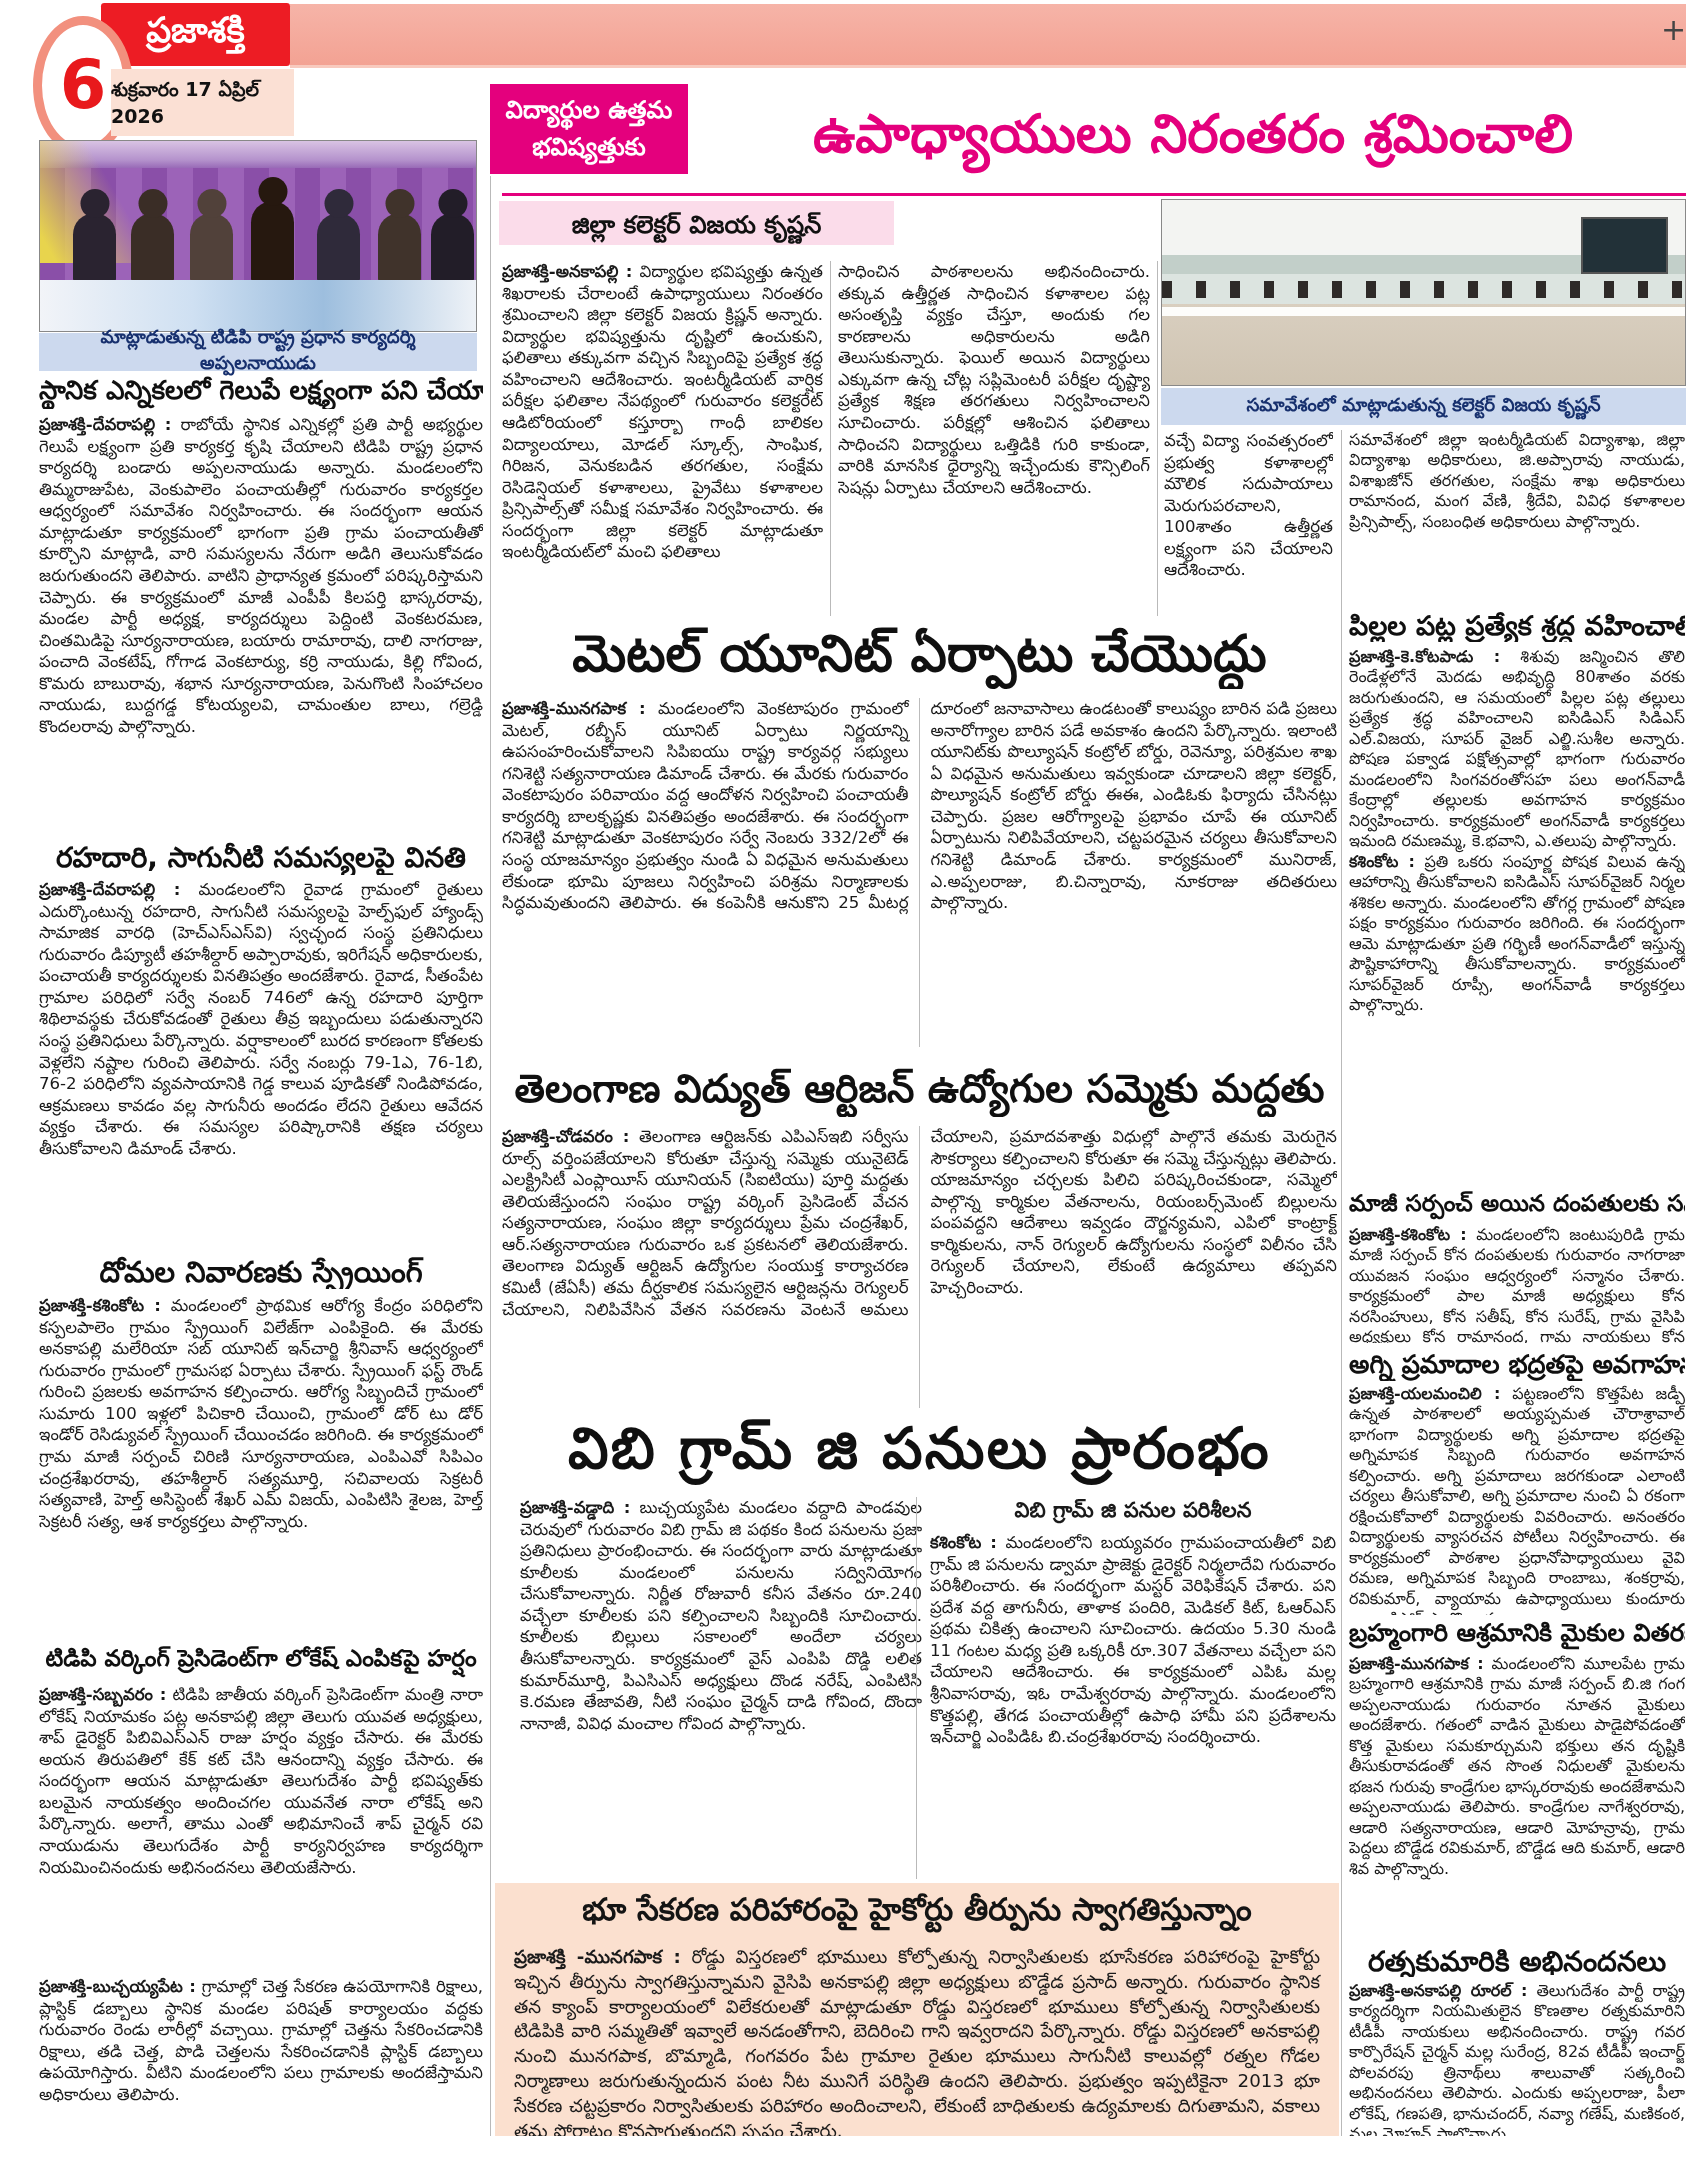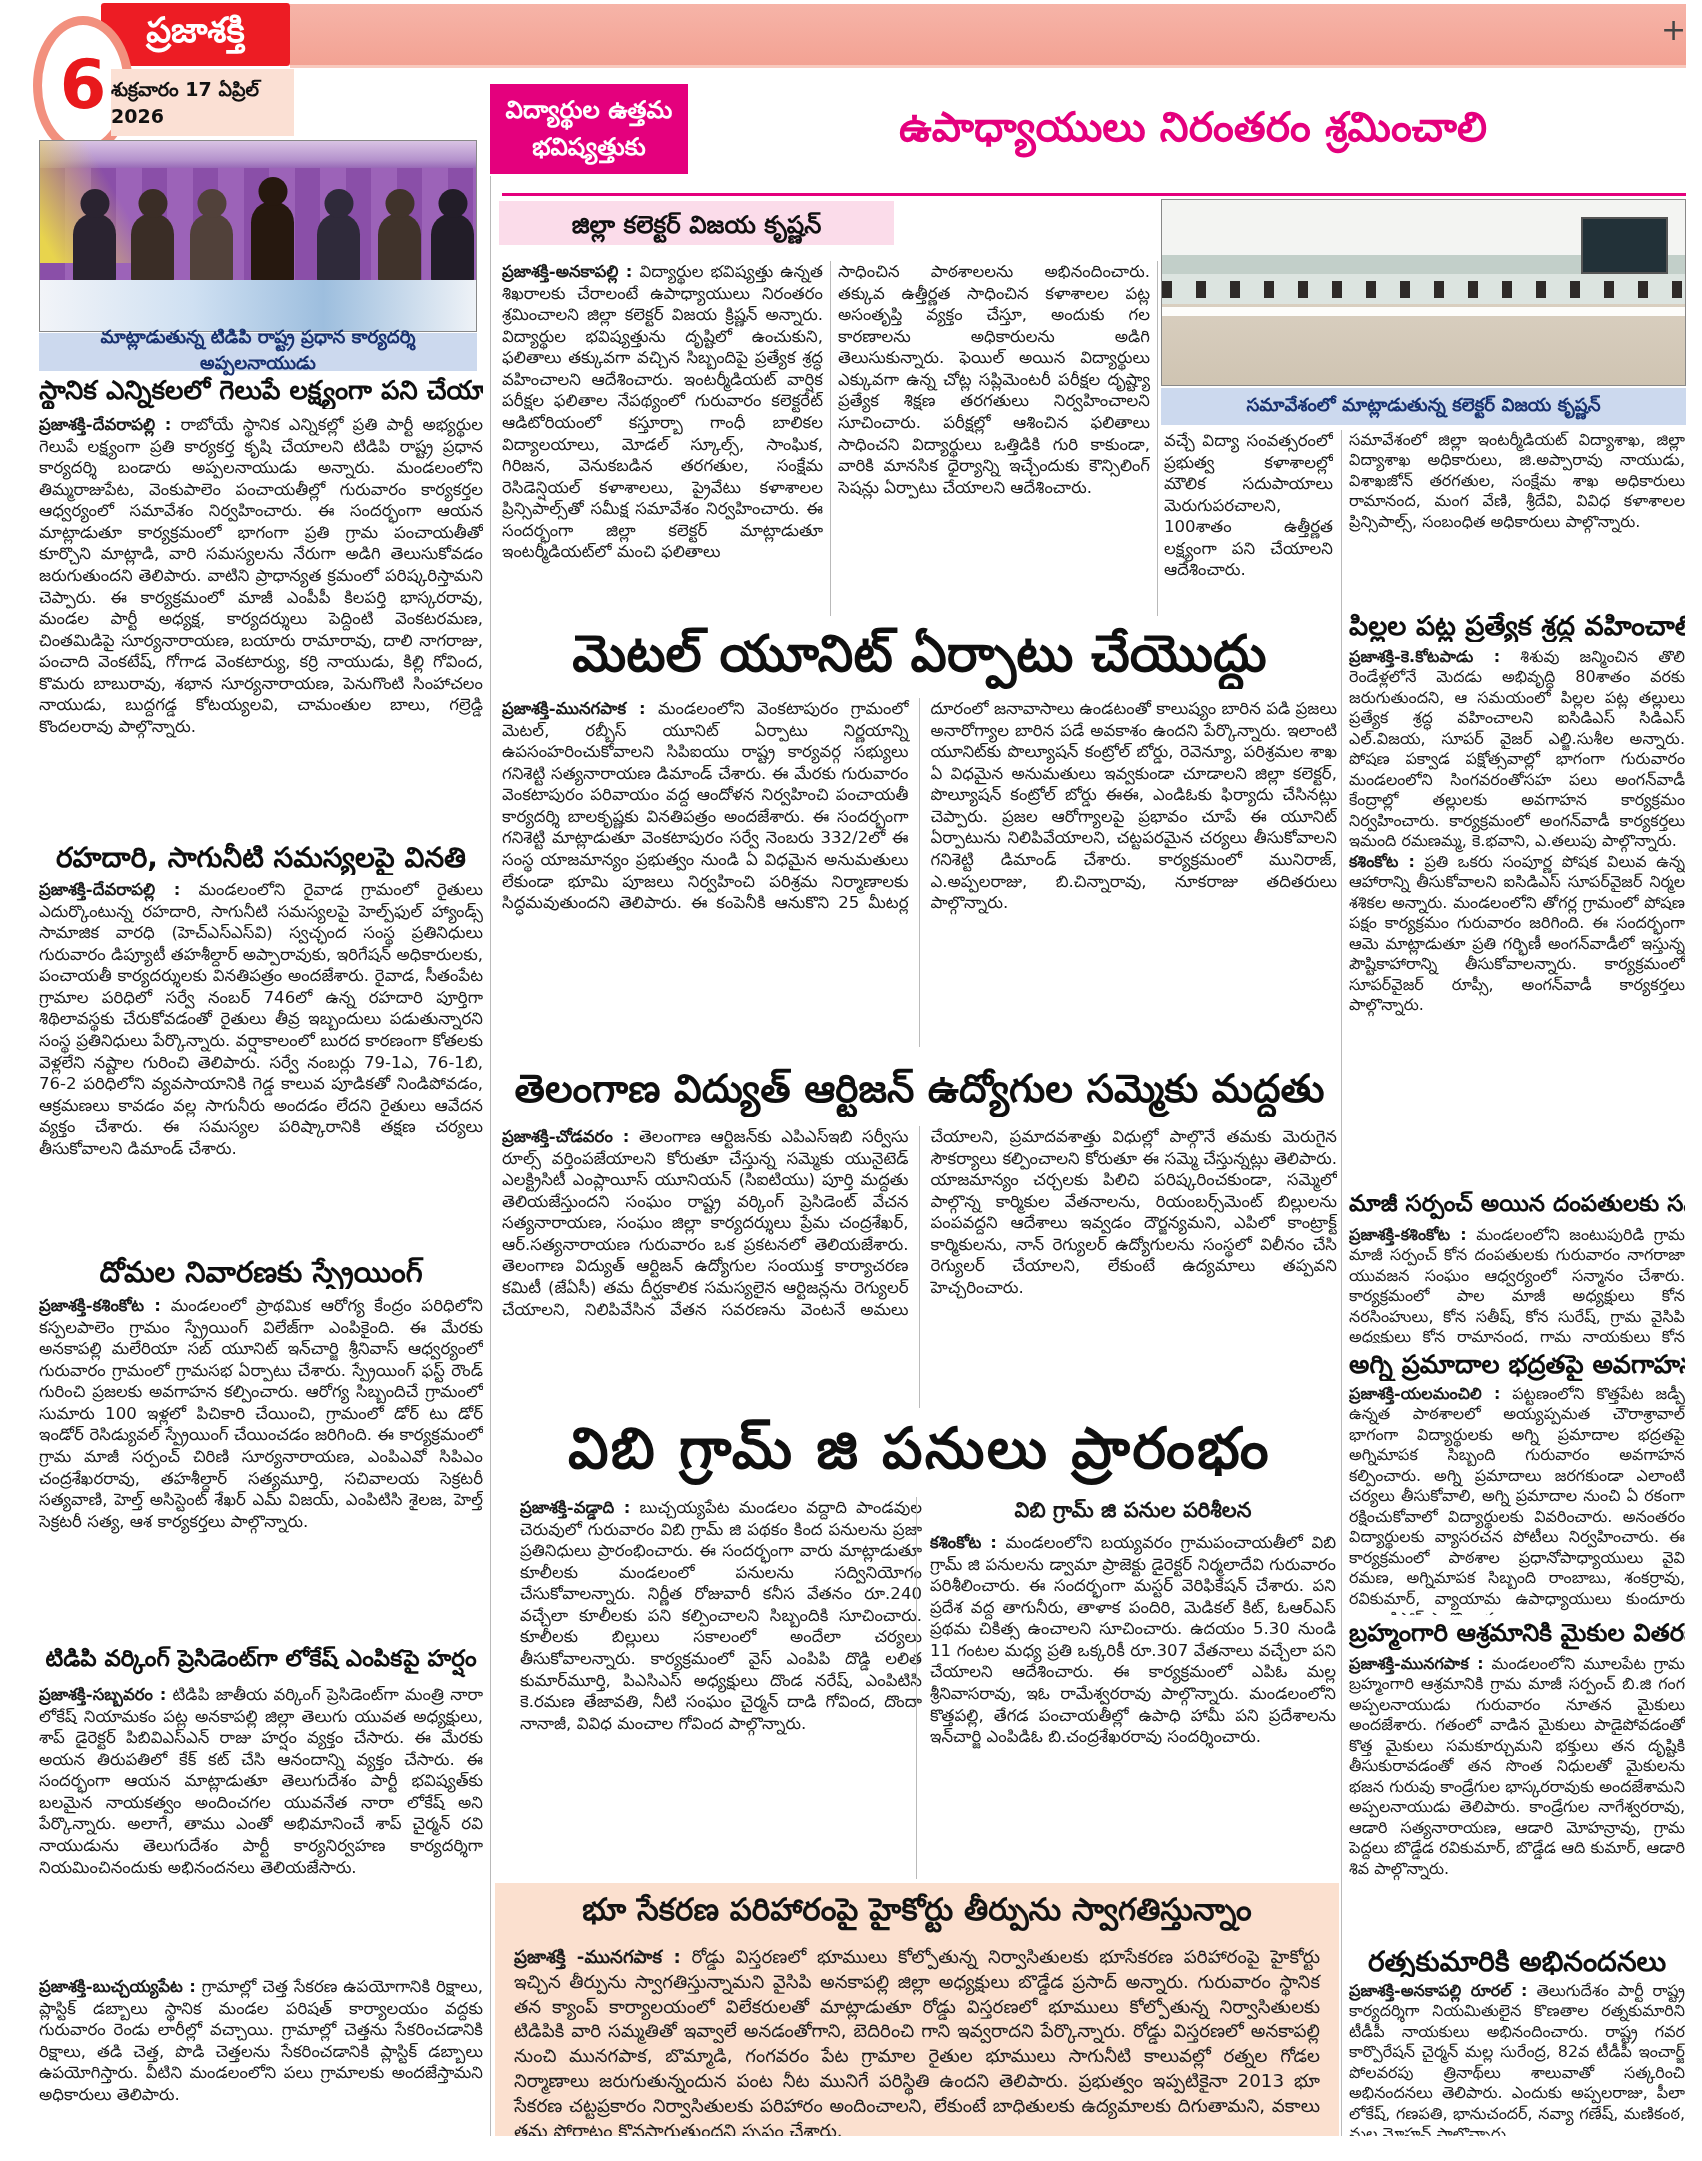--- a/index.html
+++ b/index.html
@@ -15,21 +15,21 @@
          color:#e8191c;font-size:67px;font-weight:bold;}
   .dateband{position:absolute;left:111px;top:69px;width:183px;height:67px;background:#fbe0d4;
             display:flex;align-items:center;justify-content:center;font-weight:bold;font-size:19px;color:#111;}
   .plusmark{position:absolute;left:1661px;top:12.2px;font-size:30px;color:#444;}
   
   .vrule{position:absolute;width:1.1px;background:#b9b9b9;}
   
   .kicker{position:absolute;left:488px;top:82px;width:202px;height:94px;background:#e4007d;border:2.2px solid #fff;
           display:flex;align-items:center;justify-content:flex-end;text-align:center;color:#fff;font-weight:bold;font-size:24.4px;line-height:1.5;padding:3.3px;box-sizing:border-box;}
   .lead-headline{position:absolute;left:700px;top:103px;width:986px;height:83px;color:#e4007d;font-weight:bold;
-                 font-size:41px;text-align:center;white-space:nowrap;overflow:hidden;}
+                 font-size:53px;text-align:center;white-space:nowrap;overflow:hidden;}
   .lead-rule{position:absolute;left:502px;top:193px;width:1184px;height:2.8px;background:#e4007d;}
   .lead-subhead{position:absolute;left:499px;top:201px;width:395px;height:44px;background:#fbdcea;
                 display:flex;align-items:flex-end;justify-content:center;font-weight:bold;font-size:24.4px;color:#111;}
   .caption{background:#ccd9ee;color:#17306e;font-weight:bold;font-size:18.3px;display:flex;align-items:center;justify-content:center;text-align:center;padding:2.2px 5.5px;box-sizing:border-box;}
   
   .body-text{font-size:16.6px;line-height:1.30;text-align:justify;overflow:hidden;position:absolute;}
   .rail-text{font-size:16px;line-height:1.28;text-align:justify;overflow:hidden;position:absolute;}
   .dl{font-weight:bold;}
   .head-sm{position:absolute;font-weight:bold;color:#101010;text-align:center;overflow:hidden;}
   .cols2{column-count:2;column-gap:22px;column-rule:0.6px solid #bbb;}

